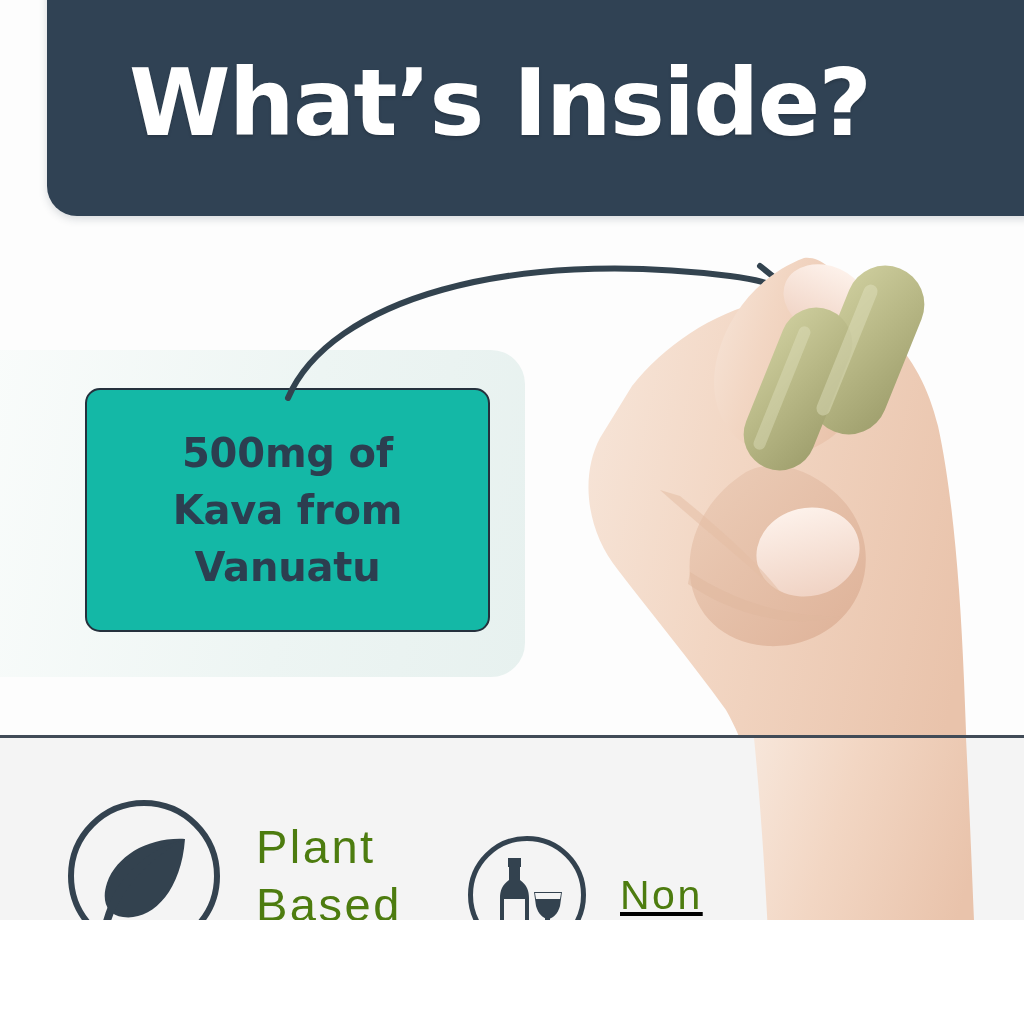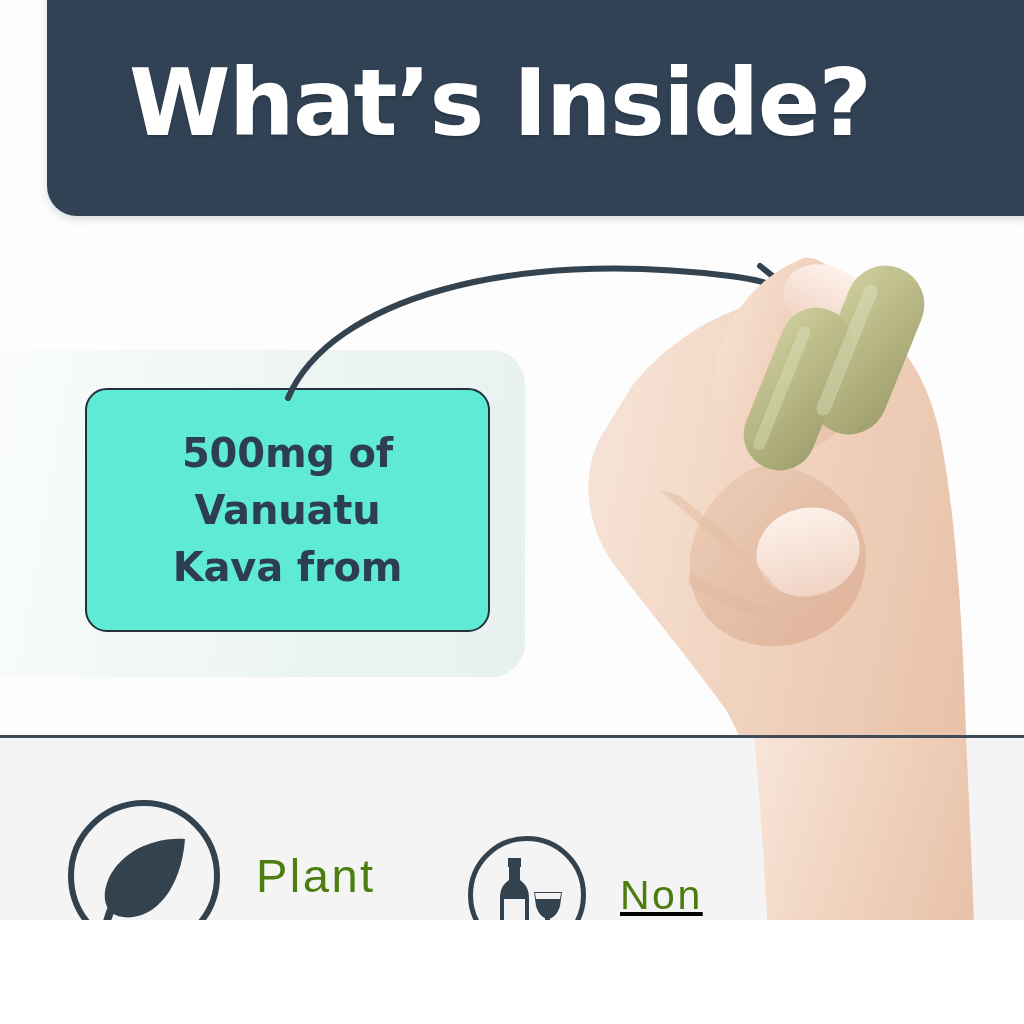--- a/index.html
+++ b/index.html
@@ -61,23 +61,23 @@
     border-radius: 0 34px 34px 0;
   }
 
   
   .callout-box {
     position: absolute;
     left: 85px;
     top: 388px;
     width: 405px;
     height: 244px;
-    background: #5eead4;
+    background: #14b8a6;
     border: 2px solid #25313d;
-    border-radius: 22px;
+    border-radius: 15px;
     box-sizing: border-box;
     display: flex;
     flex-direction: column;
     align-items: center;
     justify-content: center;
   }
   .callout-line {
     color: #2c3e50;
     font-family: "DejaVu Sans", sans-serif;
     font-weight: 700;
@@ -169,22 +169,22 @@
   <div class="stage-top"></div>
 
   <div class="mint-panel"></div>
 
   <div class="header-banner">
     <div class="header-title">What’s Inside?</div>
   </div>
 
   <div class="callout-box">
     <div class="callout-line">500mg of</div>
+    <div class="callout-line">Kava from</div>
     <div class="callout-line">Vanuatu</div>
-    <div class="callout-line">Kava from</div>
   </div>
 
   <svg class="arrow-svg" viewBox="0 0 560 180">
     <path d="M 28 158 C 70 60, 250 8, 470 36 C 495 39, 512 44, 524 49" fill="none" stroke="#33434f" stroke-width="6" stroke-linecap="round"></path>
     <path d="M 500 26 L 530 50 L 498 62" fill="none" stroke="#33434f" stroke-width="6" stroke-linecap="round" stroke-linejoin="round"></path>
   </svg>
 
   <svg class="hand-layer" viewBox="0 0 484 784">
     <defs>
       <linearGradient id="skin" x1="0" y1="0" x2="1" y2="0.4">
@@ -255,20 +255,21 @@
     <div class="badge-ring ring-lg">
       <svg width="110" height="110" viewBox="0 0 110 110">
         <path d="M 96 18 C 60 16, 28 34, 18 62 C 12 80, 18 94, 34 96
                  C 62 100, 92 72, 96 18 Z" fill="#33424f"></path>
         <path d="M 96 18 C 62 30, 34 56, 16 98 C 12 76, 24 48, 50 30 C 64 21, 80 17, 96 18 Z" fill="#ffffff" opacity="0.0"></path>
         <path d="M 14 100 C 26 58, 54 30, 96 18 C 60 38, 34 66, 22 100 Z" fill="#33424f"></path>
       </svg>
     </div>
     <div class="badge-text badge-text-lg">
       <div>Plant</div>
+      <div>Based</div>
     </div>
   </div>
 
   <div class="badge badge-nonalc">
     <div class="badge-ring ring-sm">
       <svg width="86" height="86" viewBox="0 0 86 86">
 
         <rect x="24" y="6" width="13" height="9" fill="#33424f"></rect>
         <path d="M 25 15 L 36 15 L 36 28 C 43 33, 45 39, 45 46 L 45 76
                  C 45 79, 43 80, 40 80 L 21 80 C 18 80, 16 79, 16 76

